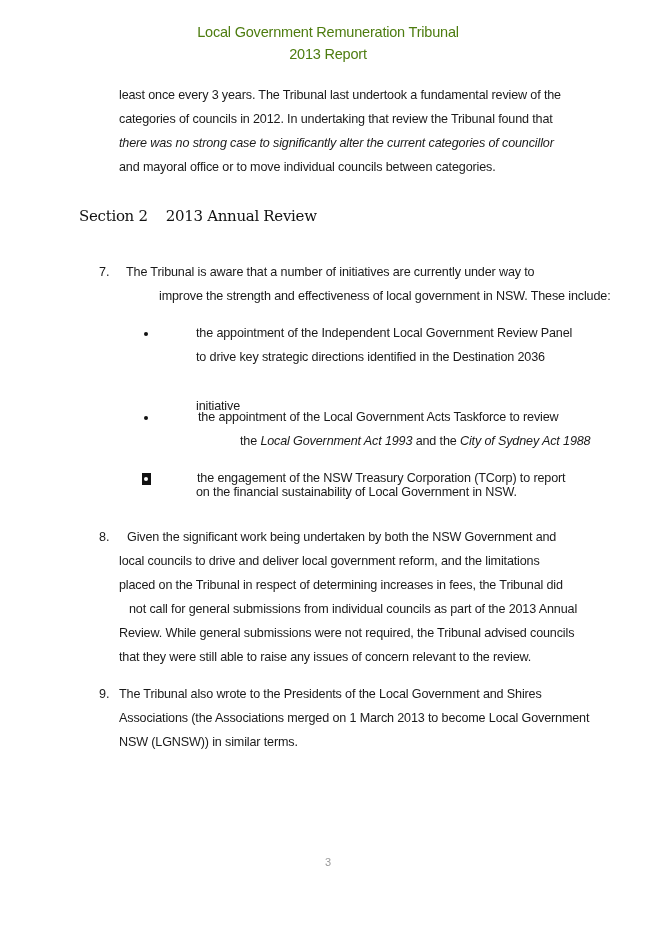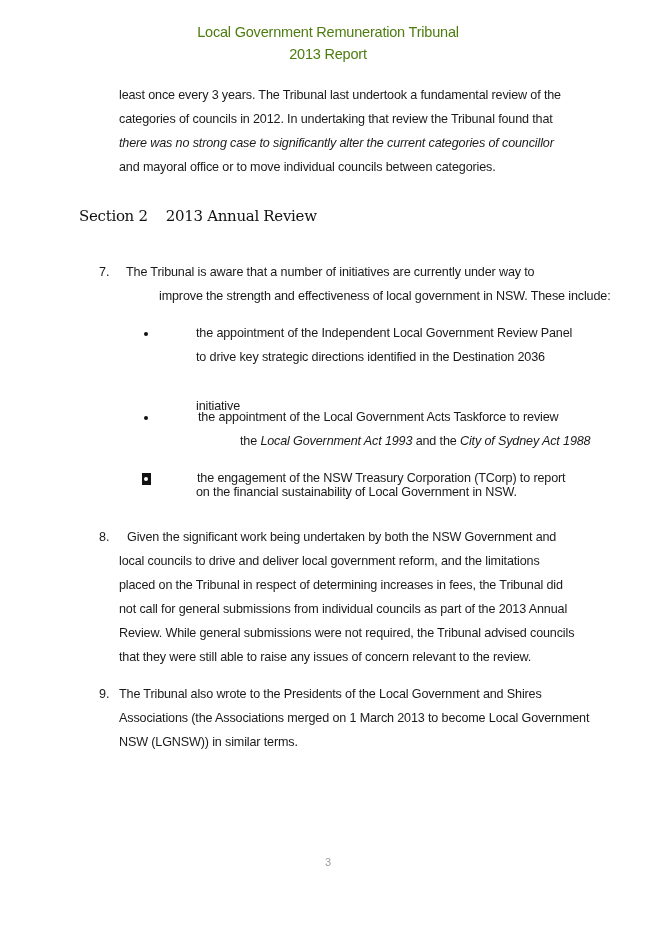--- a/index.html
+++ b/index.html
@@ -123,21 +123,21 @@
     <div class="body-line" style="left:197px; top:471px;text-align:center;">the engagement of the NSW Treasury Corporation (TCorp) to report</div>
     <div class="body-line" style="left:196px; top:485px;">on the financial sustainability of Local Government in NSW.</div>
   </div>
 </div>
 
 <div>
   <div class="num" style="left:99px; top:530px;">8.</div>
   <div class="body-line" style="left:127px; top:530px;">Given the significant work being undertaken by both the NSW Government and</div>
   <div class="body-line" style="left:119px; top:554px;">local councils to drive and deliver local government reform, and the limitations</div>
   <div class="body-line" style="left:119px; top:578px;">placed on the Tribunal in respect of determining increases in fees, the Tribunal did</div>
-  <div class="body-line" style="left:119px; top:602px;">not call for general submissions from individual councils as part of the 2013 Annual</div>
+  <div class="body-line" style="left:129px; top:602px;">not call for general submissions from individual councils as part of the 2013 Annual</div>
   <div class="body-line" style="left:119px; top:626px;">Review.  While general submissions were not required, the Tribunal advised councils</div>
   <div class="body-line" style="left:119px; top:650px;">that they were still able to raise any issues of concern relevant to the review.</div>
 </div>
 
 <div>
   <div class="num" style="left:99px; top:687px;">9.</div>
   <div class="body-line" style="left:119px; top:687px;">The Tribunal also wrote to the Presidents of the Local Government and Shires</div>
   <div class="body-line" style="left:119px; top:711px;">Associations (the Associations merged on 1 March 2013 to become Local Government</div>
   <div class="body-line" style="left:119px; top:735px;">NSW (LGNSW)) in similar terms.</div>
 </div>

